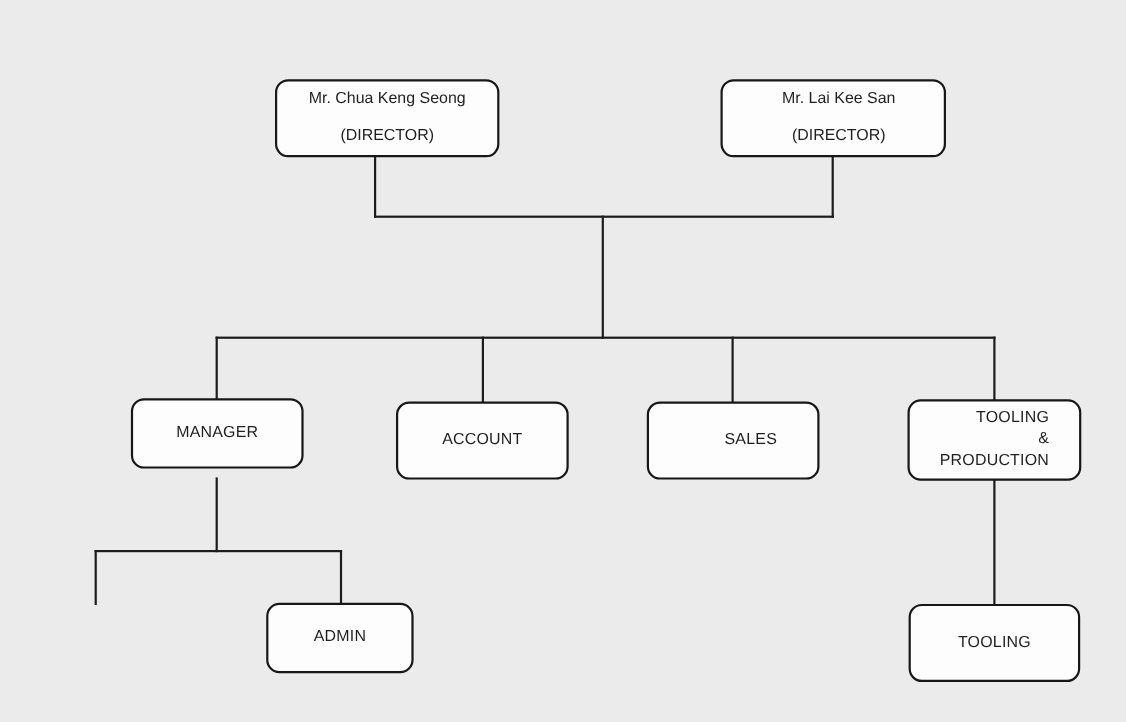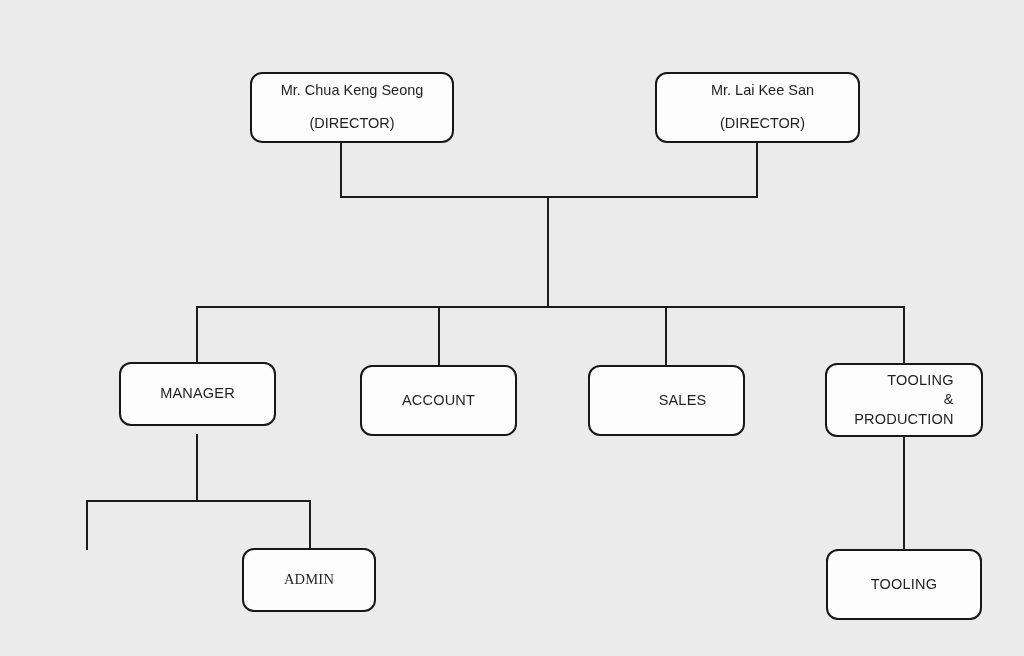--- a/index.html
+++ b/index.html
@@ -97,21 +97,21 @@
     <span class="node-label">SALES</span>
   </div>
 
   <div class="node" style="left:825px; top:363px; width:158px; height:74px;">
     <span class="node-label">TOOLING
 &amp;
 PRODUCTION</span>
   </div>
 
 
-  <div class="node" style="left:242px; top:548px; width:134px; height:64px;font-family:Liberation Serif, serif;">
+  <div class="node" style="left:242px; top:548px; width:134px; height:64px;">
     <span class="node-label">ADMIN</span>
   </div>
 
   <div class="node" style="left:826px; top:549px; width:156px; height:71px;">
     <span class="node-label">TOOLING</span>
   </div>
 
 </div>
 
 </body></html>

